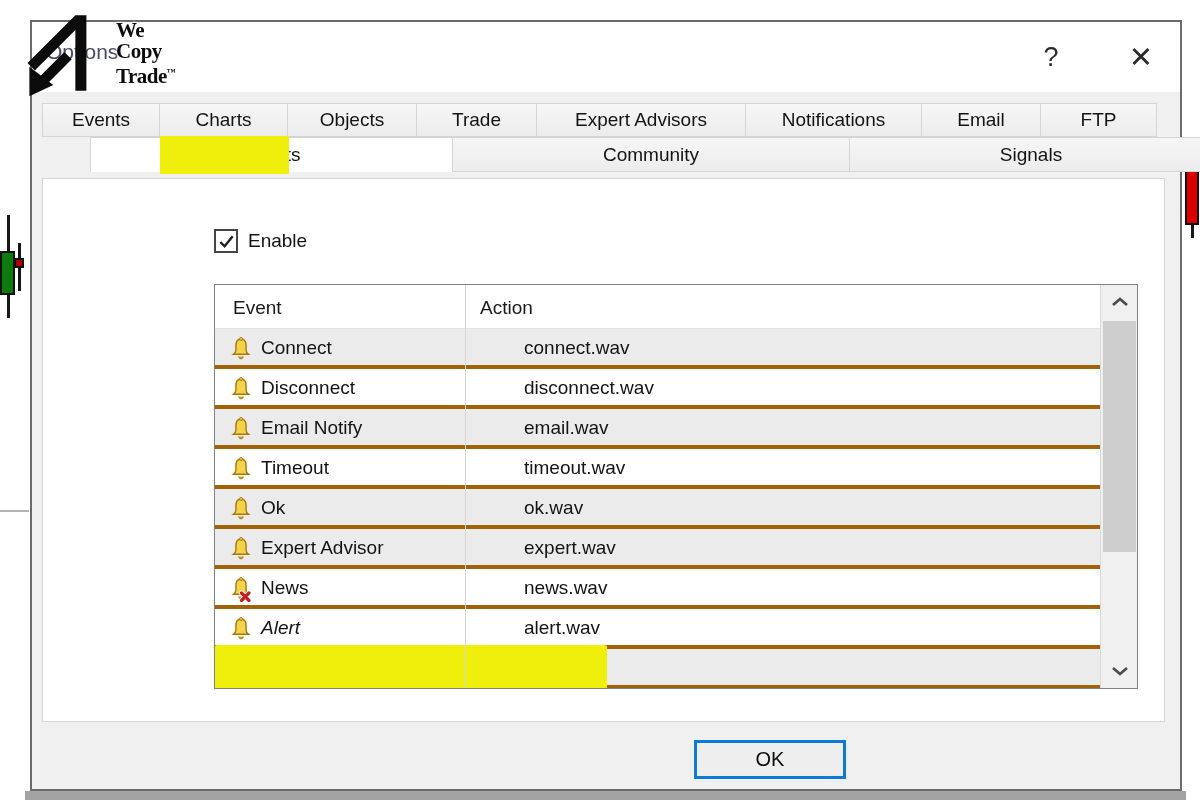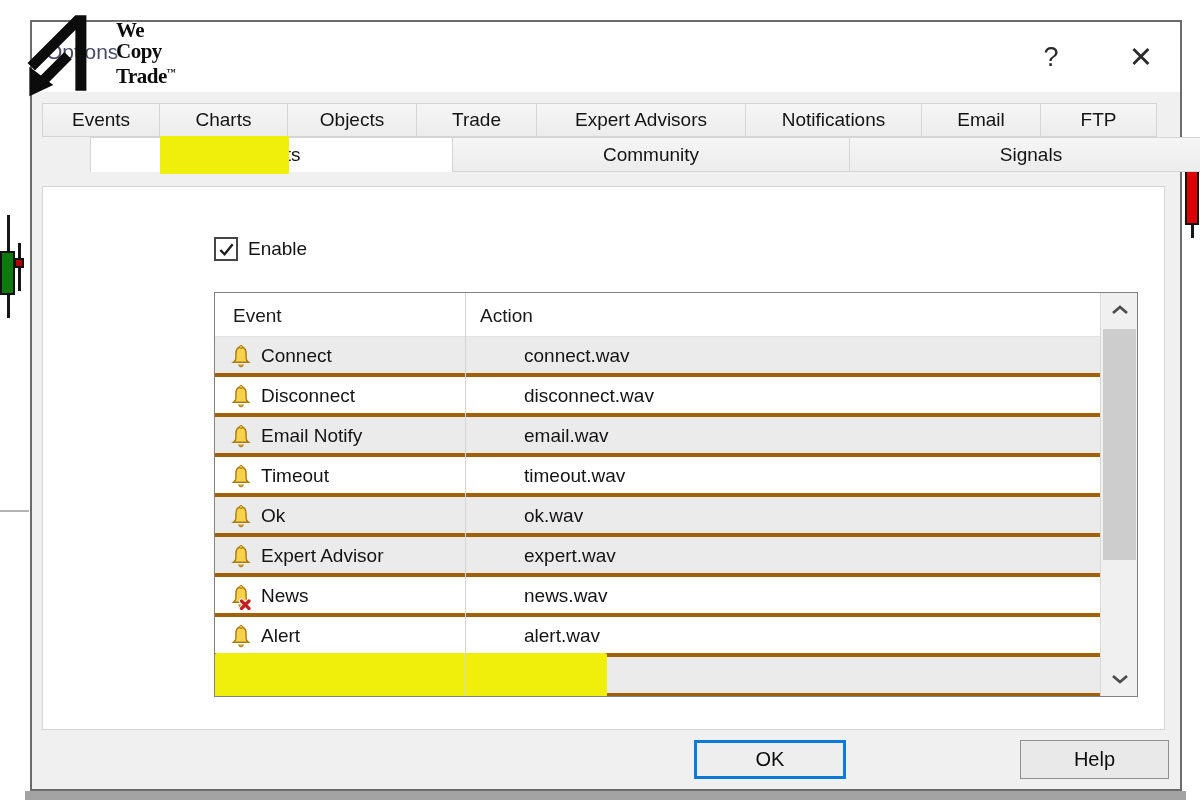--- a/index.html
+++ b/index.html
@@ -40,21 +40,21 @@
   .t1-3{left:384px;width:121px} .t1-4{left:504px;width:210px} .t1-5{left:713px;width:177px}
   .t1-6{left:889px;width:120px} .t1-7{left:1008px;width:117px}
   .row2 .tab { top:115px; height:35px;margin-left:48px; }
   .t2-0{left:10px;width:363px; height:37px; background:#ffffff; border-bottom:none; z-index:4;}
   .t2-1{left:372px;width:398px} .t2-2{left:769px;width:364px}
   .hl-events { position:absolute; left:128px; top:114px; width:129px; height:38px;
     background:#f0ee0b; z-index:5; }
   .t2-0 .tab-label { position:relative; z-index:6; }
 
   
-  .panel { position:absolute; left:10px; top:164px; width:1123px; height:544px;
+  .panel { position:absolute; left:10px; top:156px; width:1123px; height:544px;
     background:#ffffff; border:1px solid #d5d5d5; z-index:3; }
 
   .enable-wrap { position:absolute; left:171px; top:50px; display:flex; align-items:center; }
   .checkbox { width:24px; height:24px; background:#fff; border:2px solid #454545;
     display:flex; align-items:center; justify-content:center; }
   .enable-label { margin-left:10px; font-size:19px; color:#141414; }
 
   
   .etable { position:absolute; left:171px; top:105px; width:924px; height:405px;
     background:#ffffff; border:1px solid #828282; overflow:hidden; }
@@ -246,21 +246,21 @@
         <span class="cell-event">News</span>
         <span class="cell-action">news.wav</span>
       </div>
 
       <div class="erow erow-hl">
         <svg class="row-icon" style="position:absolute; z-index:5;" viewBox="0 0 24 26">
           <path d="M12 3 C8.4 3 6.9 6.2 6.9 10 L6.9 14.2 C6.9 16 5.6 17.3 4.4 18.2 L19.6 18.2 C18.4 17.3 17.1 16 17.1 14.2 L17.1 10 C17.1 6.2 15.6 3 12 3 Z" fill="#f6d24a" stroke="#a87b12" stroke-width="1.4"></path>
           <circle cx="12" cy="3" r="1.5" fill="#f6d24a" stroke="#a87b12" stroke-width="1"></circle>
           <path d="M9.8 20.5 a2.2 2.4 0 0 0 4.4 0" fill="#d3a11c" stroke="#a87b12" stroke-width="1"></path>
         </svg>
-        <span class="cell-event" style="z-index:5;">Alert</span>
+        <span class="cell-event" style="z-index:5;font-style:italic;">Alert</span>
         <span class="cell-action" style="z-index:5;">alert.wav</span>
       </div>
 
       <div class="erow stripe">
         <svg class="row-icon" viewBox="0 0 24 26">
           <path d="M12 3 C8.4 3 6.9 6.2 6.9 10 L6.9 14.2 C6.9 16 5.6 17.3 4.4 18.2 L19.6 18.2 C18.4 17.3 17.1 16 17.1 14.2 L17.1 10 C17.1 6.2 15.6 3 12 3 Z" fill="#f6d24a" stroke="#a87b12" stroke-width="1.4"></path>
           <circle cx="12" cy="3" r="1.5" fill="#f6d24a" stroke="#a87b12" stroke-width="1"></circle>
           <path d="M9.8 20.5 a2.2 2.4 0 0 0 4.4 0" fill="#d3a11c" stroke="#a87b12" stroke-width="1"></path>
         </svg>
         <span class="cell-event">Requote</span>
@@ -277,21 +277,20 @@
         <div class="sbtn sb-down">
           <svg width="20" height="12" viewBox="0 0 20 12">
               <polyline points="3,3 10,9 17,3" fill="none" stroke="#4d4d4d" stroke-width="2.8"></polyline>
             </svg>
         </div>
       </div>
     </div>
   </div>
 
   <div class="footer-btn btn-ok">OK</div>
-  <div class="footer-btn btn-help">Help</div>
 </div>
 
 <div class="logo">
   <svg class="logo-mark" viewBox="0 0 100 100">
     <polygon points="6,62 58,10 70,10 70,92 58,92 58,26 14,70" fill="#0c0c0c"></polygon>
     <polygon points="12,84 46,50 54,58 20,92" fill="#0c0c0c"></polygon>
     <polygon points="8,66 34,86 8,98" fill="#0c0c0c"></polygon>
   </svg>
   <div class="logo-text">
     <div><span>We</span></div>

